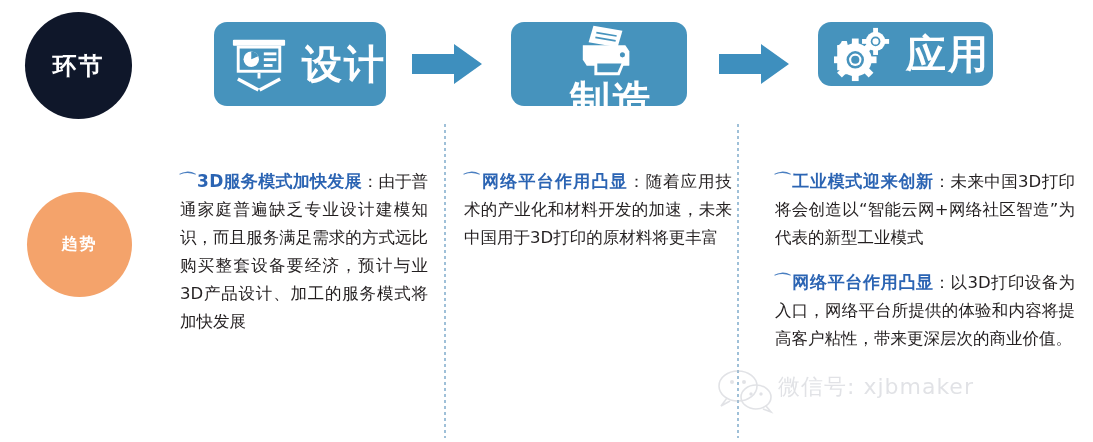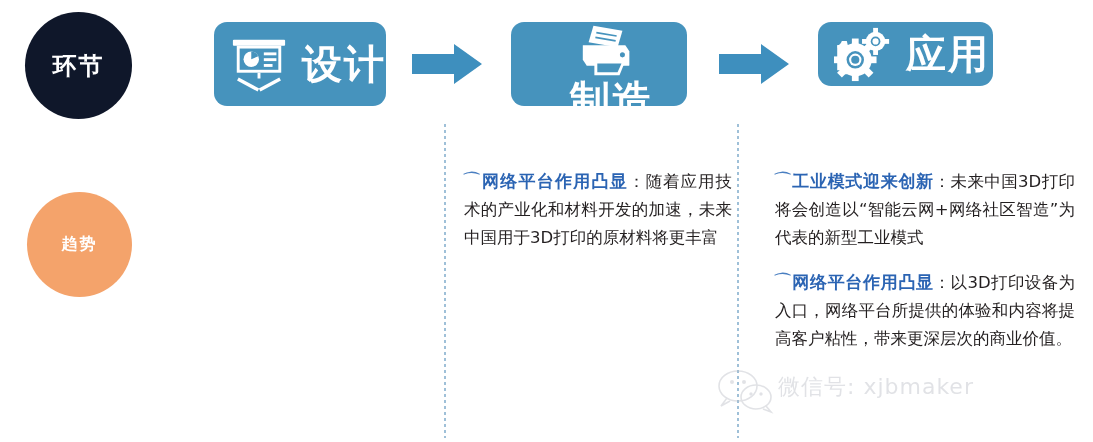--- a/index.html
+++ b/index.html
@@ -253,20 +253,25 @@
   <svg class="arrow" id="arrow-1" viewBox="0 0 72 44">
     <path d="M0 12 L42 12 L42 2 L70 22 L42 42 L42 32 L0 32 Z" fill="#3e8fbe"></path>
   </svg>
   <svg class="arrow" id="arrow-2" viewBox="0 0 72 44">
     <path d="M0 12 L42 12 L42 2 L70 22 L42 42 L42 32 L0 32 Z" fill="#3e8fbe"></path>
   </svg>
 
   <div class="divider" id="divider-1"></div>
   <div class="divider" id="divider-2"></div>
 
+  <div class="column" id="col-1">
+    <div class="block">
+      <p class="para"><span class="bullet">⌒</span><span class="head">3D服务模式加快发展</span><span class="colon">：</span><span>由于普通家庭普遍缺乏专业设计建模知识，而且服务满足需求的方式远比购买整套设备要经济，预计与业3D产品设计、加工的服务模式将加快发展</span></p>
+    </div>
+  </div>
 
   <div class="column" id="col-2">
     <div class="block">
       <p class="para"><span class="bullet">⌒</span><span class="head">网络平台作用凸显</span><span class="colon">：</span><span>随着应用技术的产业化和材料开发的加速，未来中国用于3D打印的原材料将更丰富</span></p>
     </div>
   </div>
 
   <div class="column" id="col-3">
     <div class="block">
       <p class="para"><span class="bullet">⌒</span><span class="head">工业模式迎来创新</span><span class="colon">：</span><span>未来中国3D打印将会创造以“智能云网+网络社区智造”为代表的新型工业模式</span></p>

